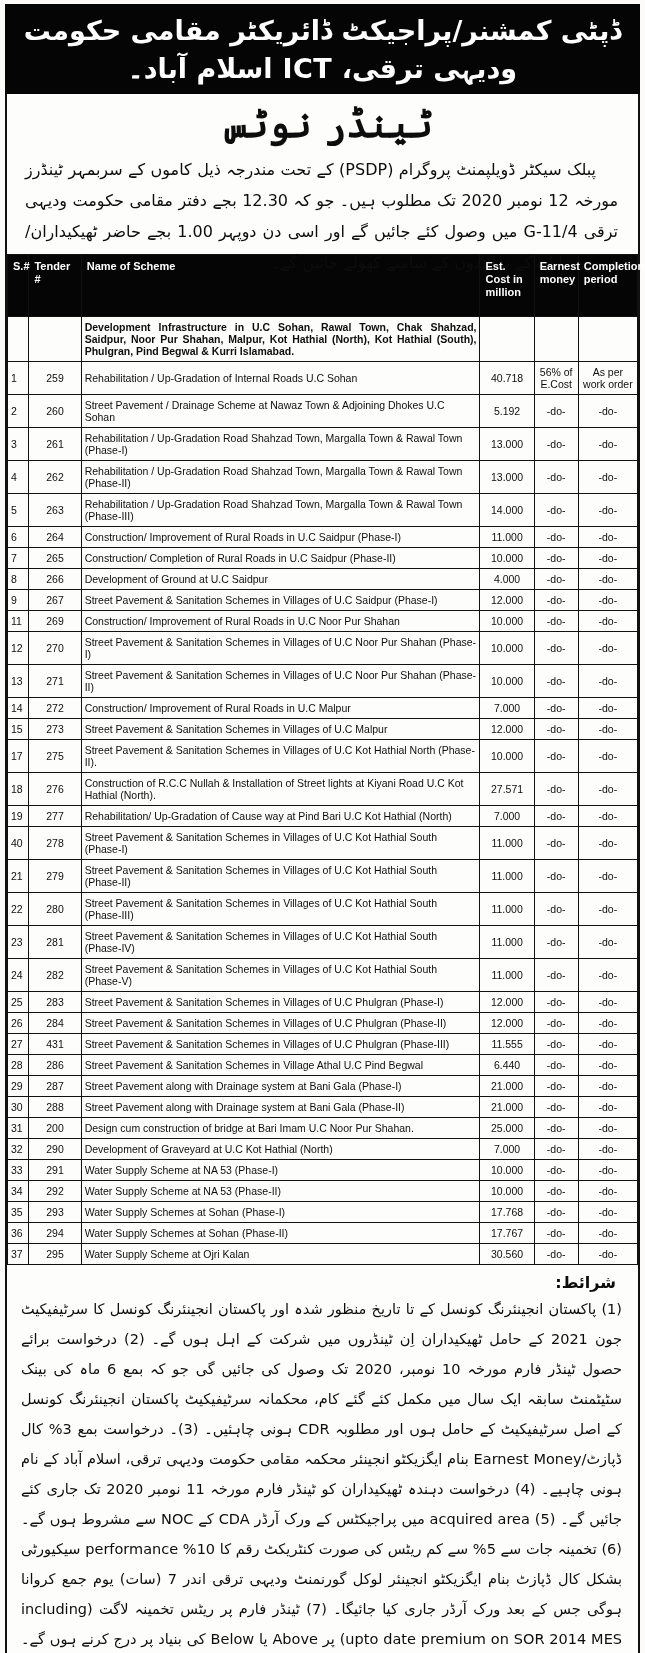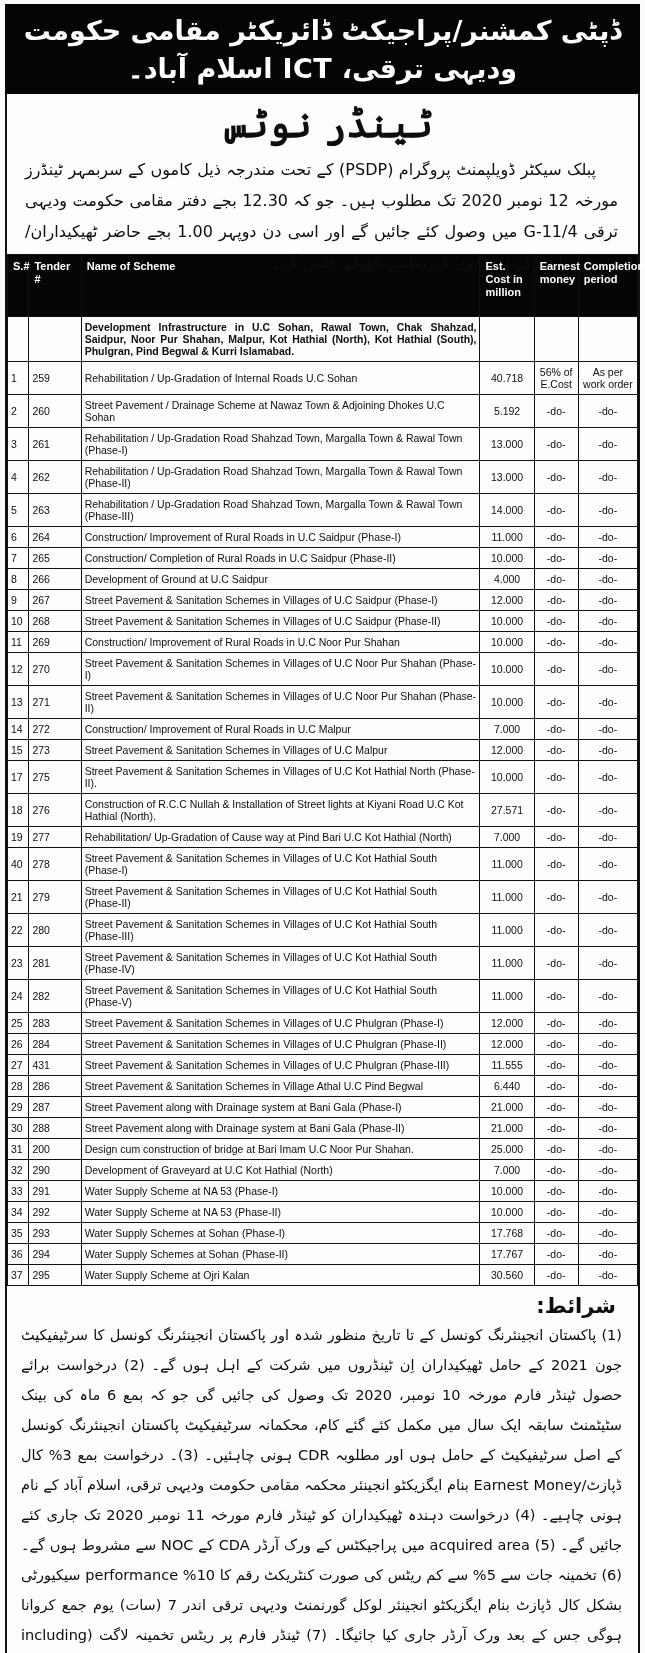--- a/index.html
+++ b/index.html
@@ -39,27 +39,27 @@
   table.tenders thead th {
     background: #050505; color: #fff; font-size: 11px; font-weight: bold;
     text-align: left; vertical-align: top; padding: 5px 3px 17px 5px; line-height: 13px;
   }
   td.group-name {
     font-weight: bold; font-size: 11px; line-height: 15px;
     padding: 7px 14px 16px 7px; text-align: justify;
   }
   table.tenders tbody td { font-size: 10.5px; padding: 4px 3px; vertical-align: middle; line-height: 12px; }
   td.sno { text-align: left; padding-left: 5px; }
-  td.tnum { }
+  td.tnum { text-align: center; }
   td.name { text-align: left; padding-left: 7px; padding-right: 4px; }
   td.cost, td.earnest, td.period { text-align: center; }
 
   
   .terms { padding: 4px 16px 10px 14px; direction: rtl; }
-  .terms-label { font-family: "DejaVu Sans", sans-serif; font-weight: bold; font-size: 21px; text-align: right; padding: 4px 6px 2px 0; }
+  .terms-label { font-family: "DejaVu Sans", sans-serif; font-weight: bold; font-size: 16px; text-align: right; padding: 4px 6px 2px 0; }
   .terms-text {
     font-family: "DejaVu Sans", sans-serif; font-size: 14.5px; line-height: 30px;
     text-align: justify;
   }
 </style>
 </head>
 <body>
 
 <div class="page">
 
@@ -170,28 +170,20 @@
           </tr>
           <tr>
             <td class="sno">9</td>
             <td class="tnum">267</td>
             <td class="name">Street Pavement &amp; Sanitation Schemes in Villages of U.C Saidpur (Phase-I)</td>
             <td class="cost">12.000</td>
             <td class="earnest">-do-</td>
             <td class="period">-do-</td>
           </tr>
           <tr>
-            <td class="sno">10</td>
-            <td class="tnum">268</td>
-            <td class="name">Street Pavement &amp; Sanitation Schemes in Villages of U.C Saidpur (Phase-II)</td>
-            <td class="cost">10.000</td>
-            <td class="earnest">-do-</td>
-            <td class="period">-do-</td>
-          </tr>
-          <tr>
             <td class="sno">11</td>
             <td class="tnum">269</td>
             <td class="name">Construction/ Improvement of Rural Roads in U.C Noor Pur Shahan</td>
             <td class="cost">10.000</td>
             <td class="earnest">-do-</td>
             <td class="period">-do-</td>
           </tr>
           <tr>
             <td class="sno">12</td>
             <td class="tnum">270</td>

